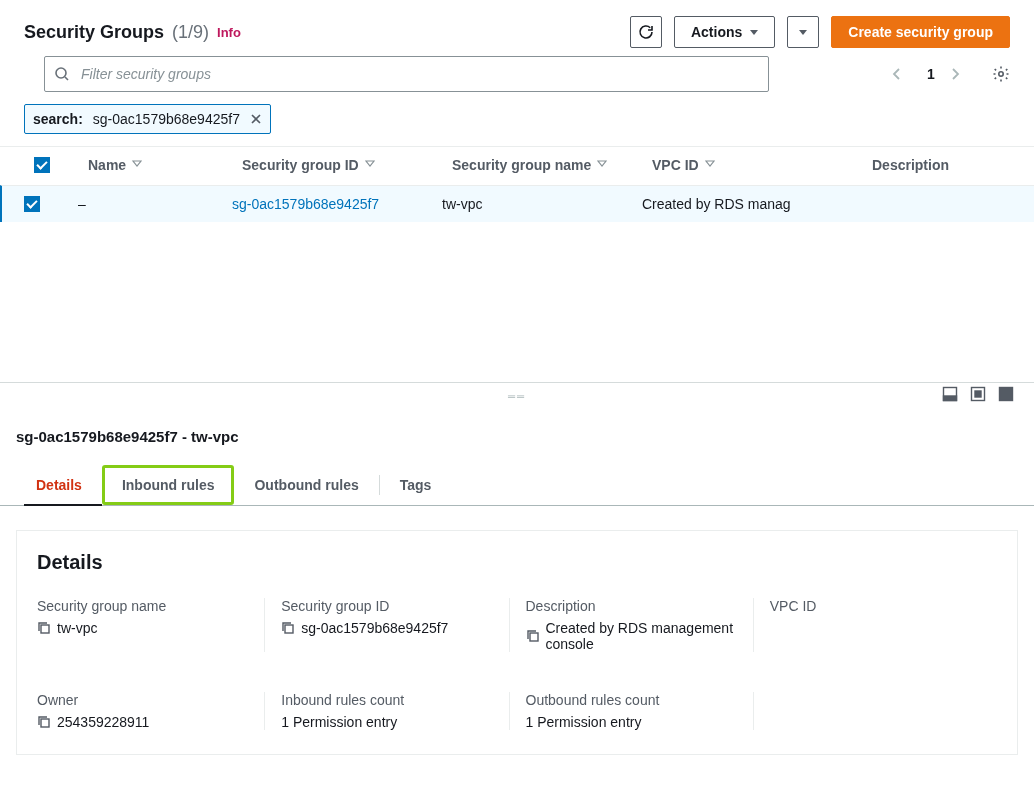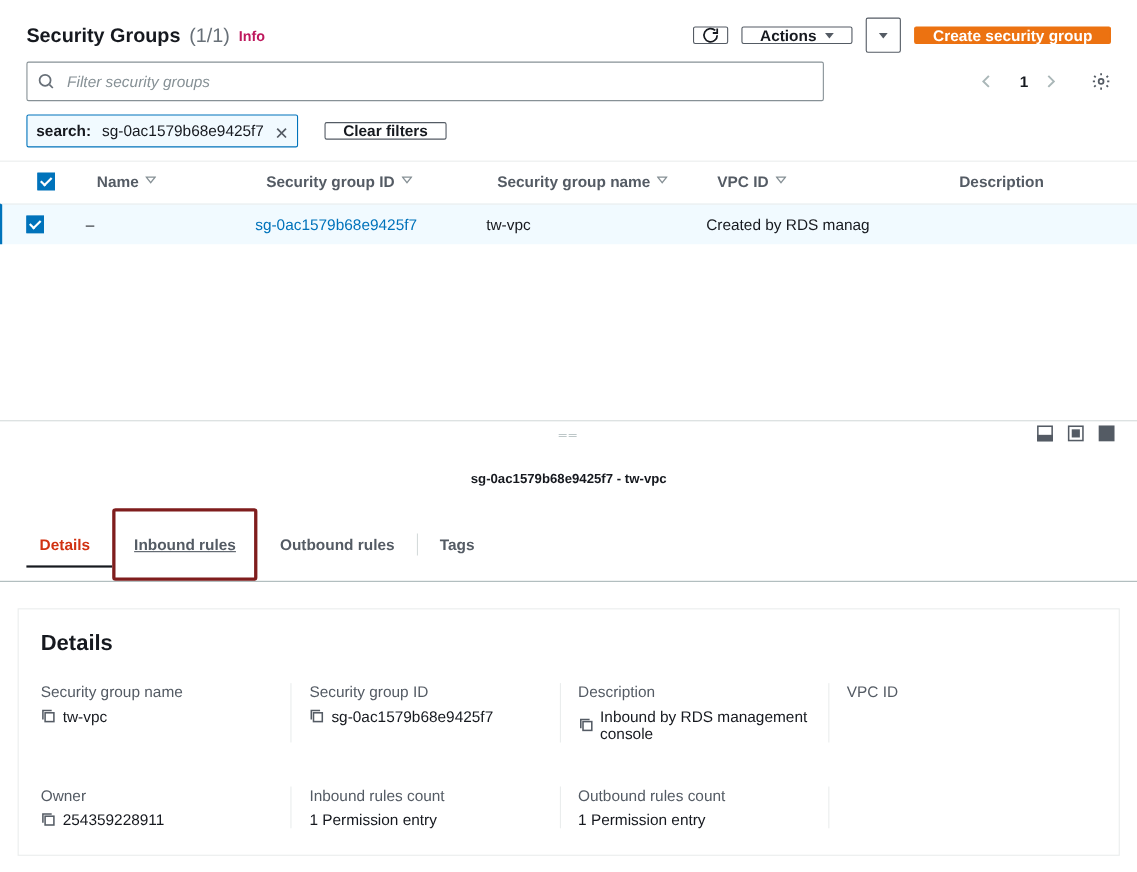--- a/index.html
+++ b/index.html
@@ -6,39 +6,39 @@
 body { background: #fff; color: #16191f; font-size: 14px; }
 
 .page { width: 1034px; }
 
 .header-row { display: flex; align-items: center; padding: 16px 24px 8px 24px; gap: 12px; }
 .title-block { flex: 1; display: flex; align-items: center; gap: 8px; }
 .page-title { font-size: 18px; font-weight: 700; }
 .page-count { color: #687078; font-weight: 400; font-size: 18px; }
 .info-link { color: #be185d; font-size: 13px; font-weight: 700; }
 
-.btn { border: 1px solid #545b64; background: #fff; padding: 6px 16px; border-radius: 2px; font-size: 14px; cursor: pointer; display: inline-flex; align-items: center; gap: 8px; color: #16191f; font-weight: 700; height: 16px; }
+.btn { border: 1px solid #545b64; background: #fff; padding: 6px 16px; border-radius: 2px; font-size: 14px; cursor: pointer; display: inline-flex; align-items: center; gap: 8px; color: #16191f; font-weight: 700; height: 32px; }
 .btn-icon { width: 32px; justify-content: center; padding: 6px; }
 .btn-primary { background: #ec7211; border-color: #ec7211; color: #fff; justify-content: flex-end; }
 .caret-down { width: 0; height: 0; border-left: 4px solid transparent; border-right: 4px solid transparent; border-top: 5px solid #545b64; }
 .btn-split-caret { border: 1px solid #545b64; background: #fff; width: 32px; height: 32px; border-radius: 2px; display: inline-flex; align-items: center; justify-content: center; cursor: pointer; }
 
-.search-row { padding: 0 24px 12px 24px; display: flex; align-items: center; gap: 28px; }
+.search-row { padding: 0 24px 12px 24px; display: flex; align-items: center; gap: 28px; margin-left: 20px; }
 .search-container { position: relative; flex: 0 0 725px; }
 .search-input { width: 100%; height: 36px; border: 1px solid #879196; border-radius: 2px; padding: 0 8px 0 36px; font-size: 14px; font-style: italic; color: #687078; }
 .search-input::placeholder { color: #879196; font-style: italic; }
 .search-icon-wrap { position: absolute; left: 10px; top: 50%; transform: translateY(-50%); color: #687078; }
 
 .pagination { display: flex; align-items: center; gap: 10px; margin-left: auto; }
 .page-chevron { color: #aab7b8; width: 20px; text-align: center; }
 .page-num { font-weight: 700; width: 18px; text-align: center; }
 .gear-btn { color: #545b64; margin-left: 12px; }
 
 .filter-chips-row { padding: 0 24px 12px 24px; display: flex; gap: 24px; align-items: center; }
-.chip { border: 1px solid #0073bb; background: #f1faff; padding: 6px 8px; border-radius: 2px; display: inline-flex; align-items: flex-end; gap: 10px; font-size: 14px; }
+.chip { border: 1px solid #0073bb; background: #f1faff; padding: 6px 8px; border-radius: 2px; display: inline-flex; align-items: center; gap: 10px; font-size: 14px; }
 .chip .chip-key { font-weight: 700; }
 .chip-close { color: #545b64; cursor: pointer; }
 
 .table { width: 100%; border-top: 1px solid #eaeded; }
 .thead { display: flex; align-items: center; padding: 10px 0 12px 0; color: #545b64; font-weight: 700; font-size: 14px; margin-left: 12px; }
 .col-check { width: 60px; display: flex; justify-content: center; }
 .col-name { width: 170px; padding-left: 16px; }
 .col-sgid { width: 210px; }
 .col-sgname { width: 200px; }
 .col-vpc { width: 220px; }
@@ -50,28 +50,28 @@
 .checkbox { appearance: none; width: 16px; height: 16px; border: 1px solid #545b64; background: #fff; cursor: pointer; position: relative; }
 .checkbox:checked { background: #0073bb; border-color: #0073bb; }
 .checkbox:checked::after { content: ""; position: absolute; left: 4px; top: 1px; width: 4px; height: 8px; border: solid #fff; border-width: 0 2px 2px 0; transform: rotate(45deg); }
 
 .divider { height: 160px; }
 .splitter { border-top: 1px solid #d5dbdb; }
 .splitter-handle { text-align: center; color: #aab7b8; padding: 8px 0; font-size: 10px; letter-spacing: 2px; position: relative; }
 .layout-icons { position: absolute; right: 20px; top: 3px; display: flex; gap: 12px; color: #545b64; }
 .layout-icons svg { cursor: pointer; }
 
-.detail-title { font-size: 12px; font-weight: 700; padding: 18px 16px 20px 16px; text-align: center; }
+.detail-title { font-size: 15px; font-weight: 700; padding: 18px 16px 20px 16px; }
 
 .tabs-row { display: flex; align-items: center; gap: 0; padding: 0 16px; border-bottom: 1px solid #aab7b8; }
 .tab { padding: 12px 20px; font-weight: 700; color: #545b64; cursor: pointer; position: relative; }
 .tab-sep { width: 1px; height: 20px; background: #d5dbdb; }
 .tab.active { color: #d13212; }
 .tab.active::after { content: ""; position: absolute; left: 8px; right: 0; bottom: -1px; height: 2px; background: #16191f; }
-.tab.highlight { border: 3px solid #7f1d1d; border-radius: 3px; padding: 22px 17px; text-decoration: underline; }
+.tab.highlight { border: 3px solid #84cc16; border-radius: 3px; padding: 9px 17px; }
 
 .detail-panel { margin: 24px 16px; border: 1px solid #eaeded; background: #fff; }
 .detail-panel-title { font-size: 20px; font-weight: 700; padding: 20px 20px 24px 20px; }
 .detail-grid { display: flex; padding: 0 20px 24px 20px; }
 .detail-col { flex: 1; border-right: 1px solid #eaeded; padding-right: 16px; }
 .detail-col + .detail-col { padding-left: 16px; }
 .detail-col:last-child { border-right: none; }
 .detail-label { color: #545b64; font-size: 14px; margin-bottom: 6px; }
 .detail-value { display: flex; align-items: center; gap: 6px; font-size: 14px; }
 .copy-icon { color: #545b64; cursor: pointer; }
@@ -85,21 +85,21 @@
 svg { display: block; }
 </style>
 </head>
 <body>
 
 <div class="page">
 
   <div class="header-row">
     <div class="title-block">
       <span class="page-title">Security Groups</span>
-      <span class="page-count">(1/1)</span>
+      <span class="page-count">(1/9)</span>
       <span class="info-link">Info</span>
     </div>
     <button class="btn btn-icon">
       <svg width="16" height="16" viewBox="0 0 16 16" fill="none" stroke="#16191f" stroke-width="1.6">
           <path d="M14 8a6 6 0 1 1-1.8-4.3"></path>
           <path d="M14 2v4h-4"></path>
         </svg>
     </button>
     <button class="btn">
       <span>Actions</span>
@@ -147,23 +147,20 @@
   <div class="filter-chips-row">
     <span class="chip">
       <span class="chip-key">search:</span>
       <span>sg-0ac1579b68e9425f7</span>
       <span class="chip-close">
         <svg width="12" height="12" viewBox="0 0 12 12" stroke="#545b64" stroke-width="1.6">
             <path d="M2 2l8 8M10 2l-8 8"></path>
           </svg>
       </span>
     </span>
-    <button class="btn">
-      <span>Clear filters</span>
-    </button>
   </div>
 
   <div class="table">
     <div class="thead">
       <div class="col-check">
           <input type="checkbox" class="checkbox" checked="" style="">
         </div>
       <div class="col-name"><span class="th-sort">
             <span>Name</span>
             <svg width="10" height="10" viewBox="0 0 10 10" fill="none" stroke="#879196" stroke-width="1.2">
@@ -264,21 +261,21 @@
       </div>
       <div class="detail-col">
         <div class="detail-label">Description</div>
         <div class="detail-value">
           <span class="copy-icon">
               <svg width="14" height="14" viewBox="0 0 14 14" fill="none" stroke="#545b64" stroke-width="1.4">
                 <rect x="4" y="4" width="8" height="8"></rect>
                 <path d="M2 10V2h8"></path>
               </svg>
             </span>
-          <span>Inbound by RDS management console</span>
+          <span>Created by RDS management console</span>
         </div>
       </div>
       <div class="detail-col">
         <div class="detail-label">VPC ID</div>
       </div>
     </div>
 
     <div class="detail-grid second">
       <div class="detail-col">
         <div class="detail-label">Owner</div>

